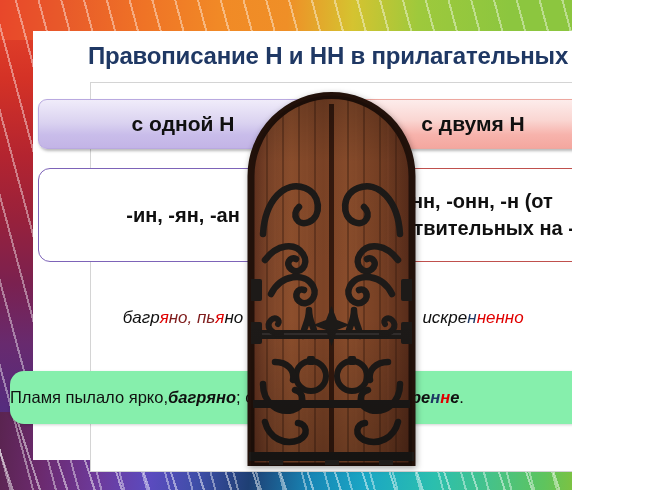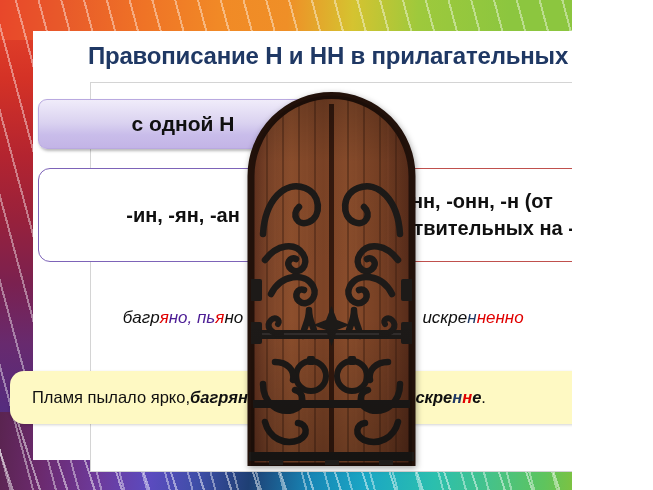--- a/index.html
+++ b/index.html
@@ -238,26 +238,25 @@
   .examples-left  { left: 38px;  width: 290px; justify-content: center; }
   .examples-right { left: 328px; width: 290px; justify-content: center; }
 
   
   .sentence-box {
     position: absolute;
     left: 10px;
     top: 371px;
     width: 614px;
     height: 53px;
-    background: #fef9c3;
+    background: #86efac;
     border-radius: 14px;
     box-shadow: 0 1px 3px rgba(0,0,0,0.18);
     display: flex;
     align-items: center;
-    padding-left: 22px;
     box-sizing: border-box;
     font-size: 16.5px;
     color: #141414;
     white-space: nowrap;
     overflow: hidden;
   }
 
   
   .door {
     position: absolute;
@@ -285,32 +284,35 @@
 
   <div class="panel-outer">
     <div class="panel-inner"></div>
   </div>
 
   <div class="title">Правописание Н и НН в прилагательных</div>
 
   <div class="pill pill-left">
     <span>с одной Н</span>
   </div>
+  <div class="pill pill-right">
+    <span>с двумя Н</span>
+  </div>
 
   <div class="rulebox rulebox-left">
     <span>-ин, -ян, -ан</span>
   </div>
   <div class="rulebox rulebox-right">
     <span>-енн, -онн, -н (от существительных на -н)</span>
   </div>
 
   <div class="examples examples-left">
       <span style="color: rgb(16, 16, 16);">багр</span>
       <span style="color: rgb(224, 0, 0);">я</span>
-      <span style="color: #4c1d95;">но, пь</span>
+      <span style="color: #7f1d1d;">но, пь</span>
       <span style="color: rgb(224, 0, 0);">я</span>
       <span style="color: rgb(16, 16, 16);">но</span>
     </div>
   <div class="examples examples-right">
       <span style="color: rgb(16, 16, 16);">искре</span>
       <span style="color: rgb(31, 56, 100);">н</span>
       <span style="color: rgb(224, 0, 0);">н</span>
       <span style="color: rgb(224, 0, 0);">енно</span>
     </div>
 

